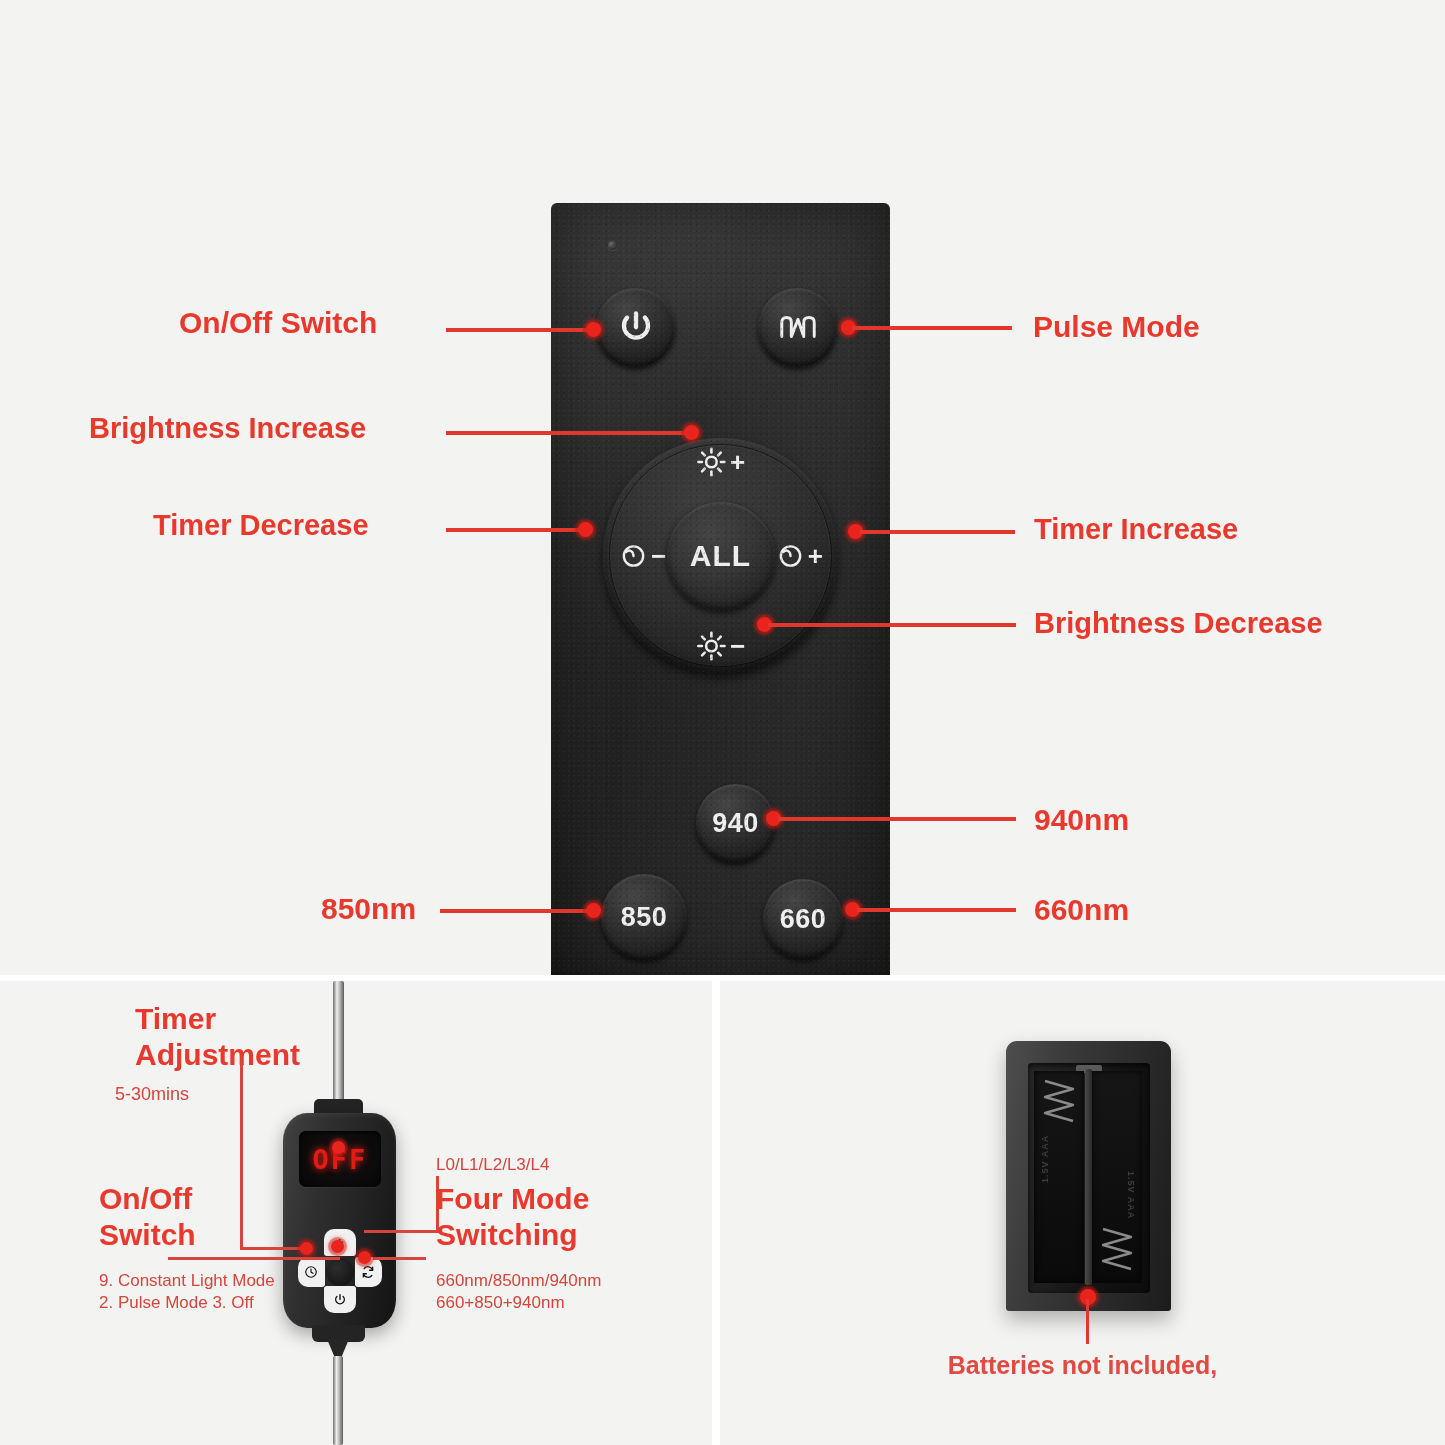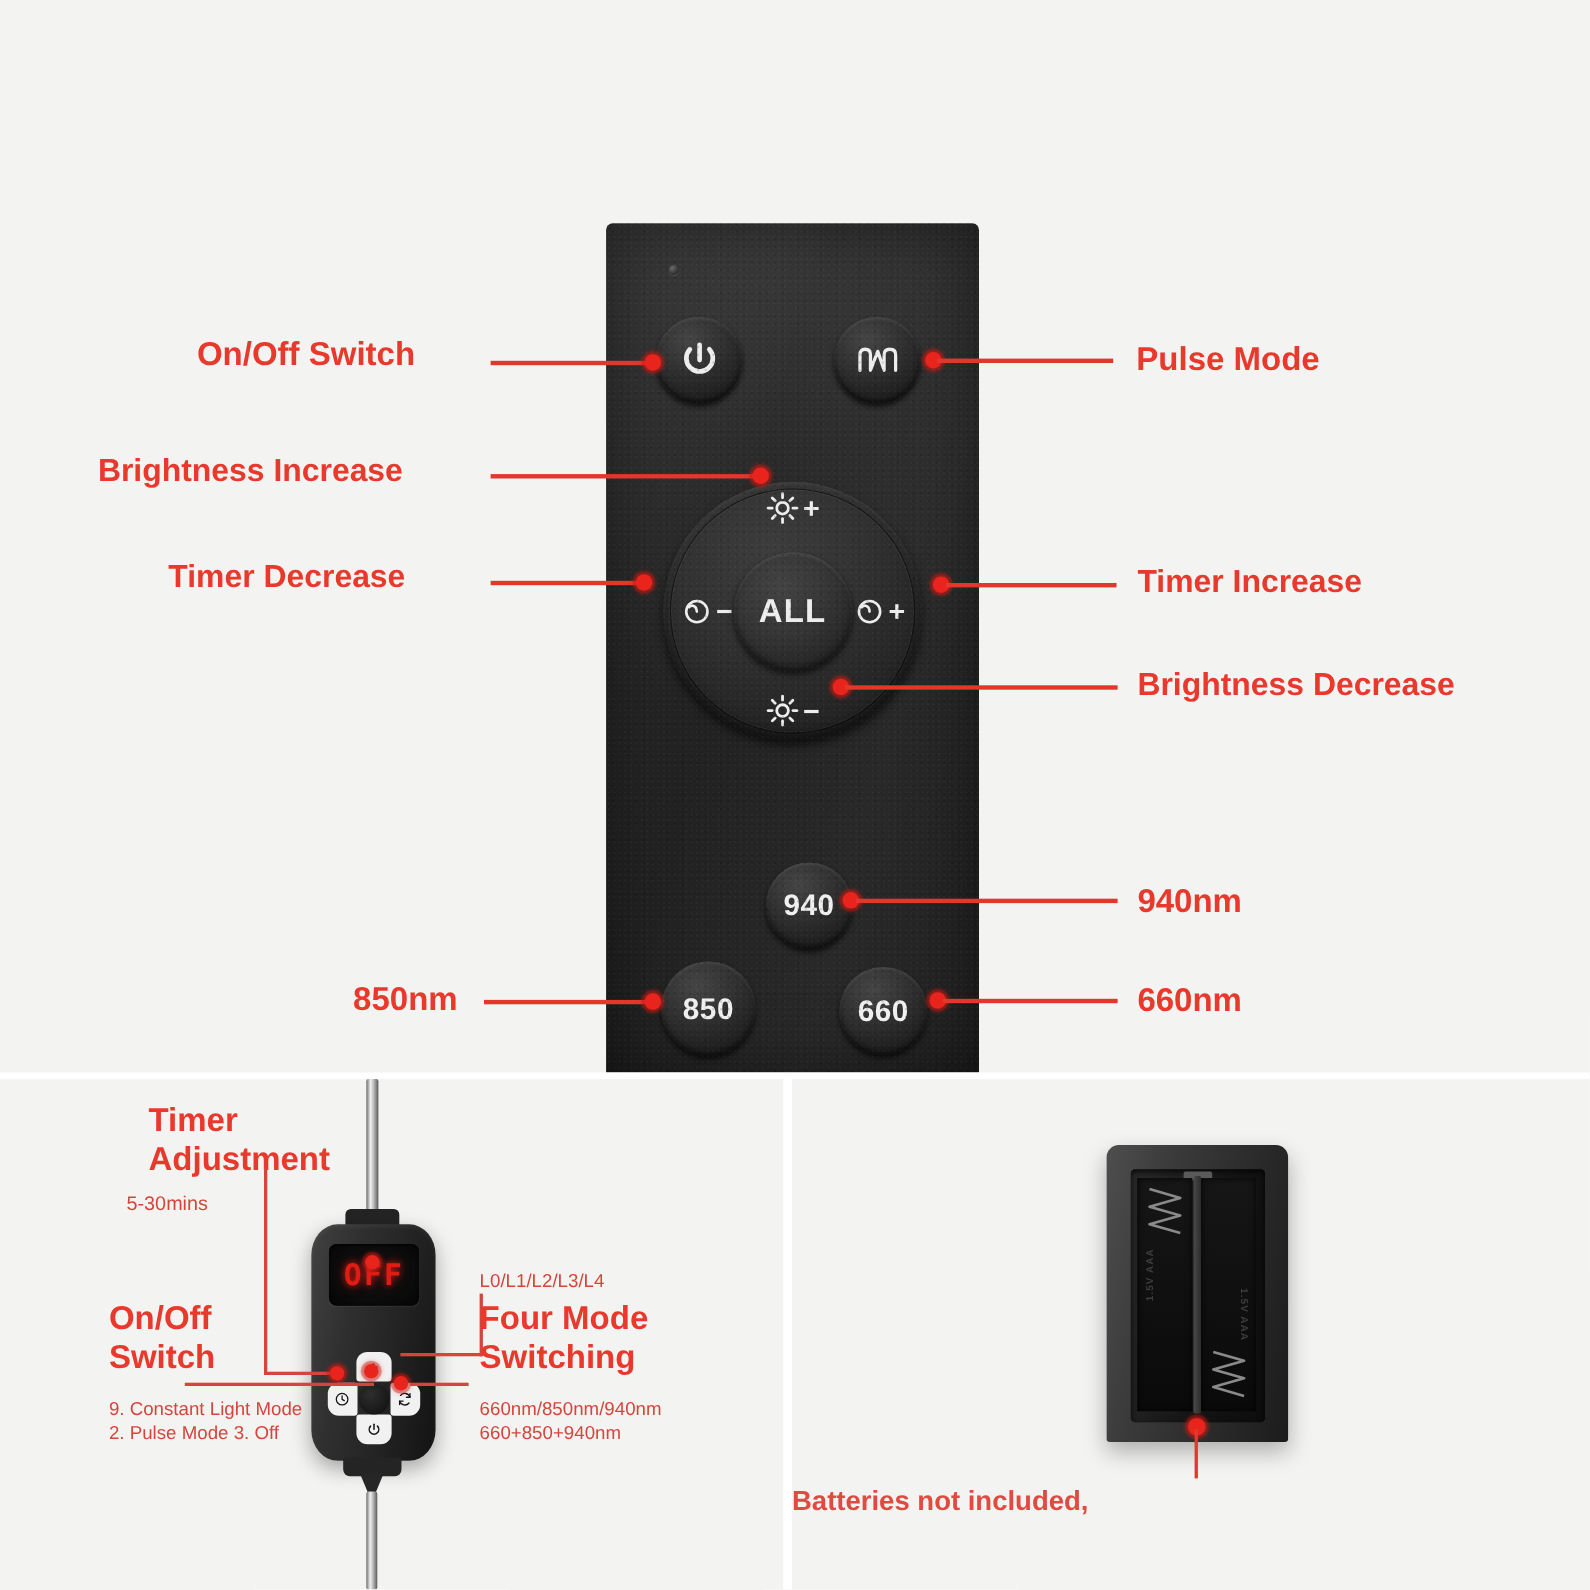--- a/index.html
+++ b/index.html
@@ -191,21 +191,21 @@
   .spring{position:absolute;width:34px;height:52px;}
   .batt-tab{
     position:absolute;left:50%;top:2px;transform:translateX(-50%);
     width:26px;height:8px;background:#5a5a5a;border-radius:2px;
   }
   .batt-emboss{
     position:absolute;color:#3d3d3d;font-size:9px;font-weight:bold;
     font-family:"Liberation Sans",sans-serif;letter-spacing:1px;
   }
   .br-caption{
-    position:absolute;left:720px;top:1349px;width:725px;
+    position:absolute;left:720px;top:1349px;width:725px;text-align:center;
     color:#e04a41;font-weight:bold;font-size:25px;line-height:1.35;
     font-family:"Liberation Sans",sans-serif;
   }
 </style>
 </head>
 <body>
 
 <div class="stage">
 
   <div class="panel" id="panel-top">

